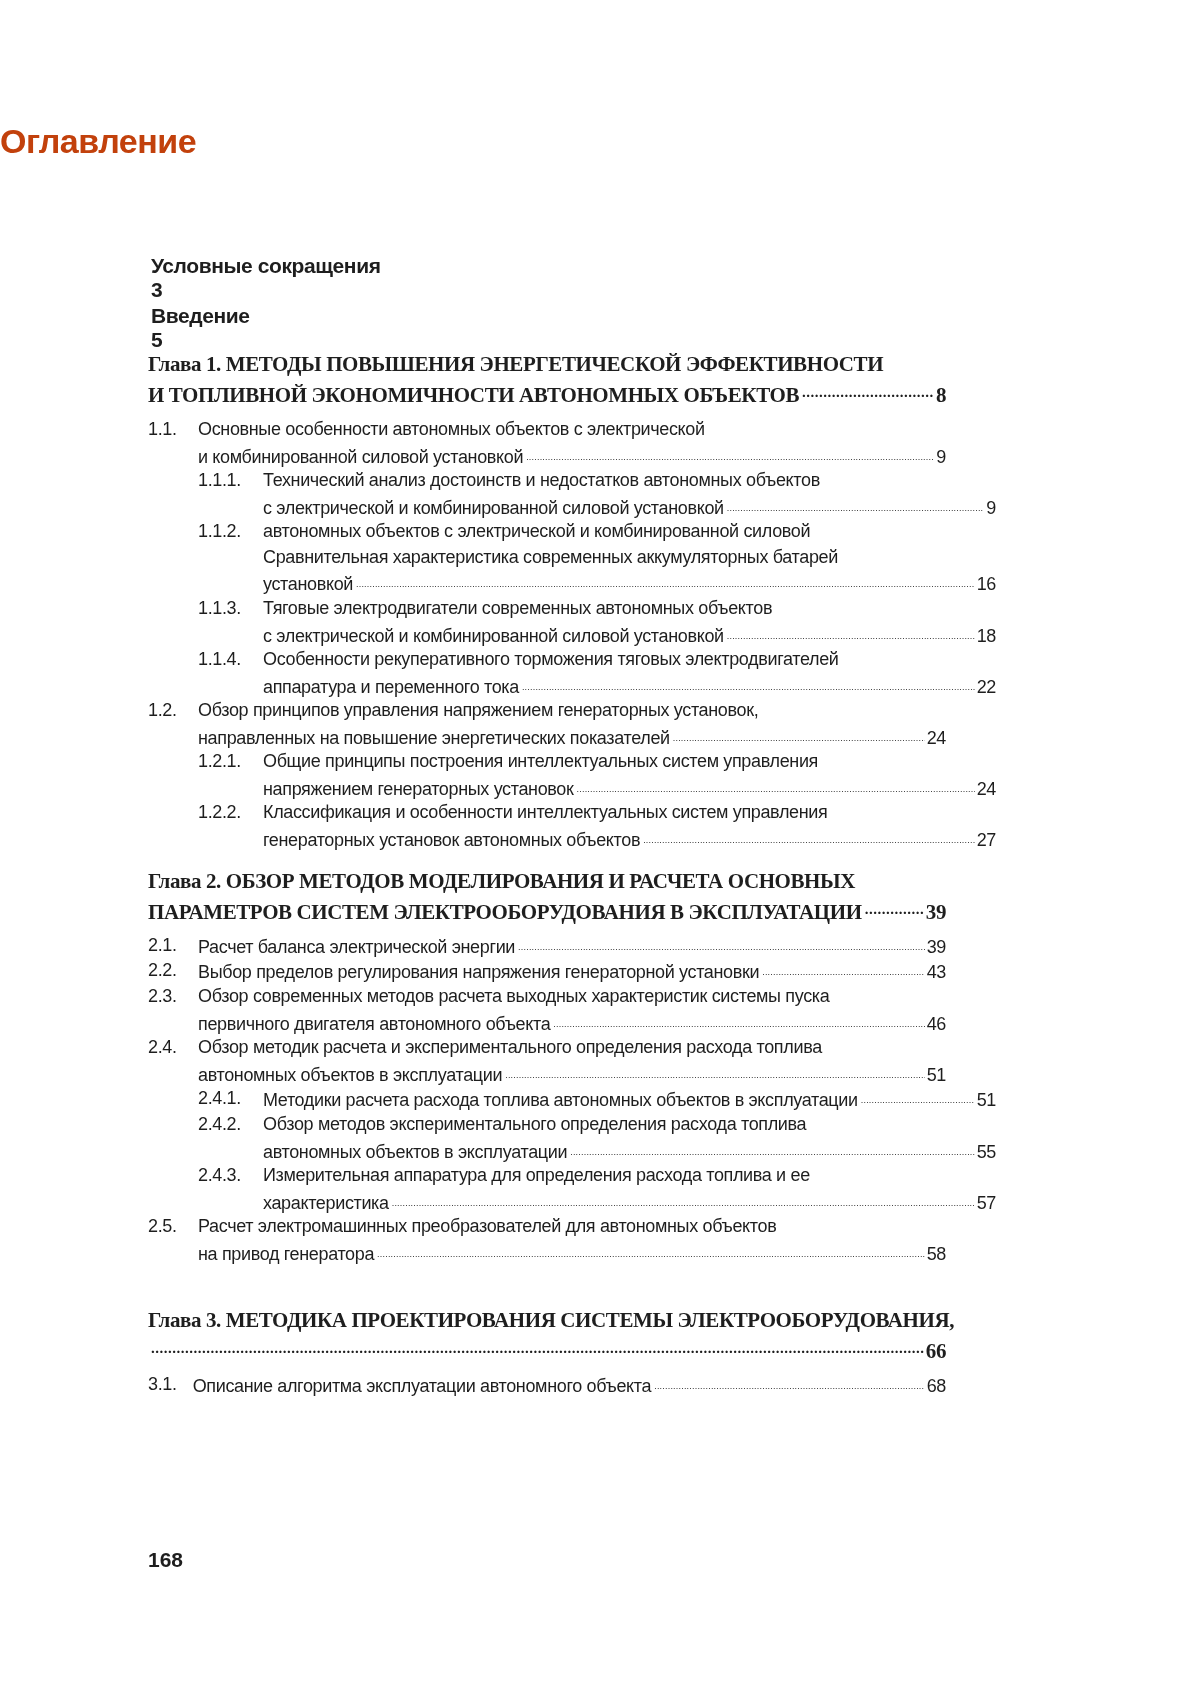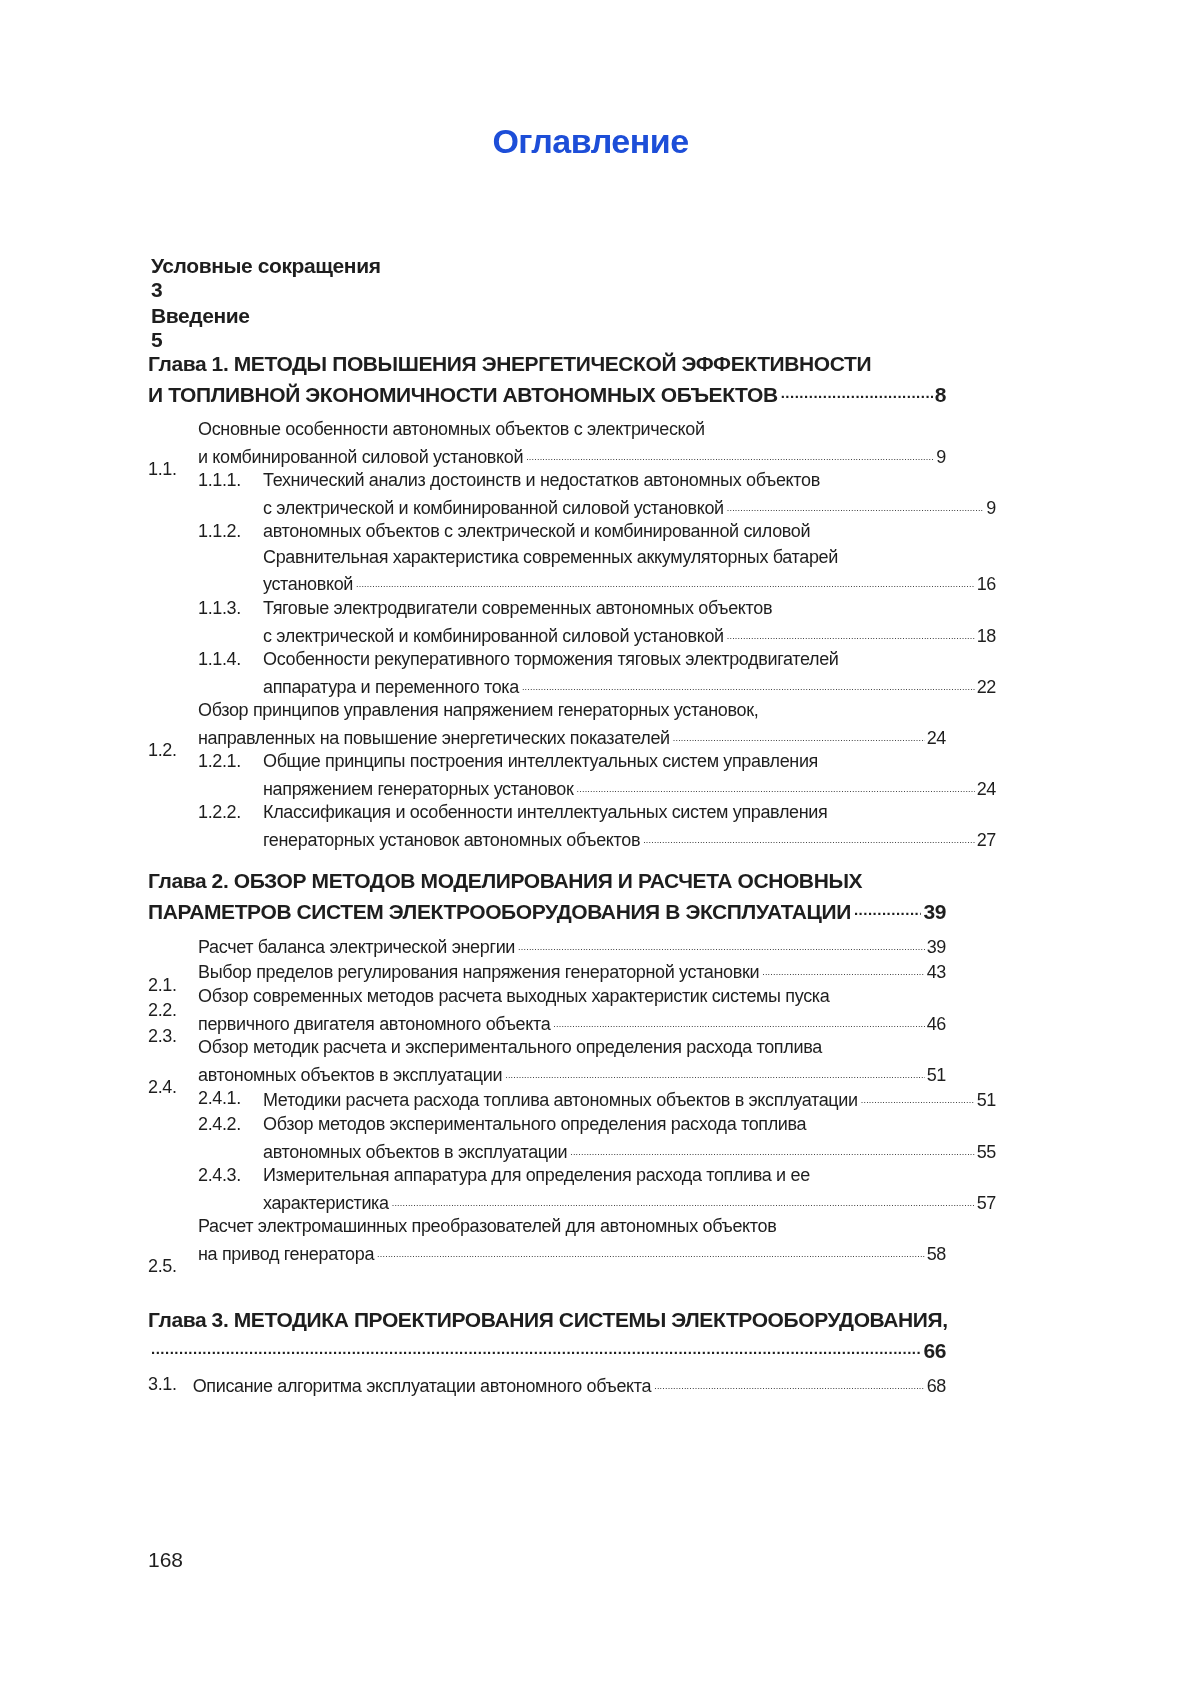--- a/index.html
+++ b/index.html
@@ -13,25 +13,25 @@
       position: relative;
       overflow: hidden;
       font-family: "Liberation Sans", "DejaVu Sans", sans-serif;
       color: #1e1e1e;
     }
     .page-title {
       position: absolute;
       top: 122px;
       left: 0;
       width: 1181px;
-      text-align: center;
+      text-align: left;
       font-size: 34px;
       font-weight: bold;
       letter-spacing: -0.5px;
-      color: #1d4ed8;
+      color: #c2410c;
     }
     .toc {
       position: absolute;
       top: 0;
       left: 0;
       width: 1181px;
     }
     .toc-entry {
       position: absolute;
       left: 148px;
@@ -73,51 +73,52 @@
     }
     .top-entry .line { height: 29px; flex-direction: column; }
     .top-entry .dots::after { font-size: 15px; letter-spacing: 0.5px; }
 
     
     .chapter {
       font-size: 21px;
       font-weight: bold;
       letter-spacing: -0.4px;
     }
-    .chapter .line { height: 29px; }
+    .chapter .line { height: 29px; font-family: Liberation Serif, serif; }
     .chapter .dots::after { font-size: 15px; letter-spacing: 0.5px; }
 
     
     .sec {
       font-size: 18px;
       letter-spacing: -0.35px;
     }
     .sec .row {
       display: flex;
     }
     .sec .num {
       flex: 0 0 auto;
     }
     .sec .body {
       flex: 1 1 auto;
     }
     .sec .line { height: 25.6px; }
     .sec .dots::after { font-size: 9px; letter-spacing: 0.2px; }
 
-    .lvl1 .num { width: 50px; margin-top: 40px; }
+    .lvl1 .num { width: 50px; }
     .lvl2 { padding-left: 50px; }
     .lvl2 .num { width: 65px; }
     .flat .num { width: auto; margin-right: 16px; }
 
     .page-number {
       position: absolute;
       left: 148px;
       top: 1548px;
       font-size: 21px;
       color: #1e1e1e;
+      font-weight: bold;
     }
   </style>
 </head>
 <body>
 
 <div class="page-title">Оглавление</div>
 
 <div class="toc">
 
   <div class="toc-entry top-entry" style="top:254px">

